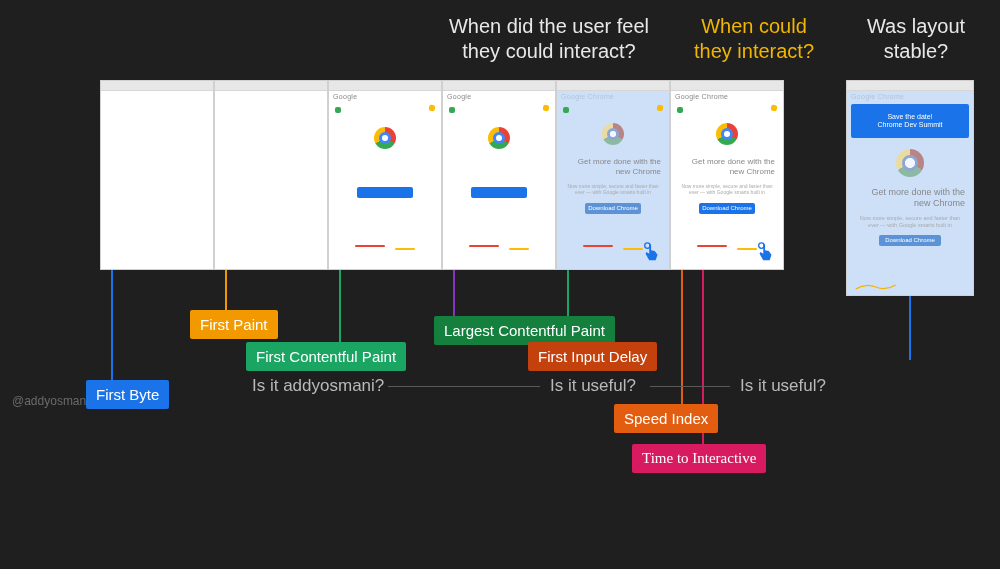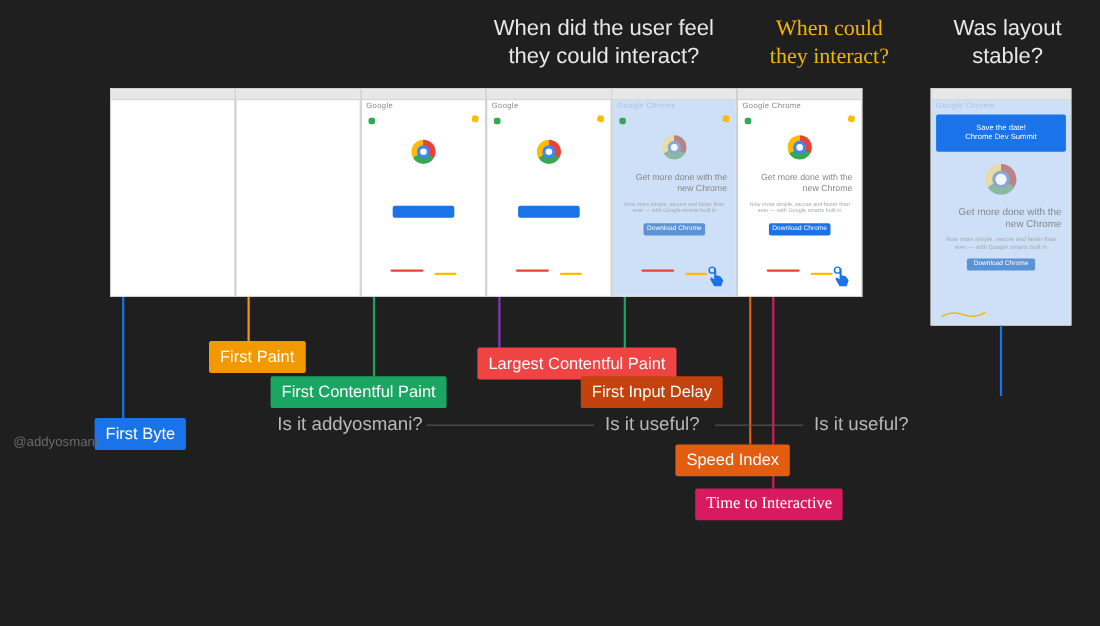--- a/index.html
+++ b/index.html
@@ -1,21 +1,21 @@
 <!DOCTYPE html>
 <html><head>
 <meta charset="utf-8">
 <style>
   * { box-sizing: border-box; margin: 0; padding: 0; }
   html, body { width: 1000px; height: 569px; background: #1f1f1f; font-family: Arial, Helvetica, sans-serif; overflow: hidden; }
   .stage { position: relative; width: 1000px; height: 416px; }
 
   .q { position: absolute; text-align: center; font-size: 20px; line-height: 1.25; }
   .q-white { color: #e8e8e8; }
-  .q-gold { color: #f2b500; font-family: Liberation Serif, serif; }
+  .q-gold { color: #f2b500; }
 
   
   .frame {
     position: absolute; top: 80px; width: 114px; height: 190px;
     background: #ffffff; border: 1px solid #d0d0d0;
   }
   .frame .addr { height: 10px; background: #e7e7e7; border-bottom: 1px solid #d6d6d6; }
   .frame .title { font-size: 7px; color: #888; padding: 2px 4px; letter-spacing: 0.3px; }
   .frame .body { position: relative; height: calc(100% - 10px); }
 
@@ -187,21 +187,21 @@
   <div class="vline" style="left:339px; top:270px; height:72px;  background:#1aa562;"></div>
   <div class="vline" style="left:453px; top:270px; height:46px;  background:#8a33c2;"></div>
   <div class="vline" style="left:567px; top:270px; height:92px;  background:#1aa562;"></div>
   <div class="vline" style="left:681px; top:270px; height:134px; background:#e35d10;"></div>
   <div class="vline" style="left:702px; top:270px; height:174px; background:#d81b60;"></div>
   <div class="vline" style="left:909px; top:296px; height:64px;  background:#1a73e8;"></div>
 
   <div class="label" style="left:86px;  top:380px; background:#1a73e8;">First Byte</div>
   <div class="label" style="left:190px; top:310px; background:#f29900;">First Paint</div>
   <div class="label" style="left:246px; top:342px; background:#1aa562;">First Contentful Paint</div>
-  <div class="label" style="left:434px; top:316px; background:#ef4444;">Largest Contentful Paint</div>
+  <div class="label" style="left:434px; top:316px; background:#15803d;">Largest Contentful Paint</div>
   <div class="label" style="left:528px; top:342px; background:#c2410c;">First Input Delay</div>
   <div class="label" style="left:614px; top:404px; background:#e35d10;">Speed Index</div>
   <div class="label" style="left:632px; top:444px; background:#d81b60;font-family:Liberation Serif, serif;">Time to Interactive</div>
 
   <div class="footer-q" style="left:252px;">Is it addyosmani?</div>
   <div class="footer-line" style="left:388px; width:152px;"></div>
   <div class="footer-q" style="left:550px;">Is it useful?</div>
   <div class="footer-line" style="left:650px; width:80px;"></div>
   <div class="footer-q" style="left:740px;">Is it useful?</div>
 

